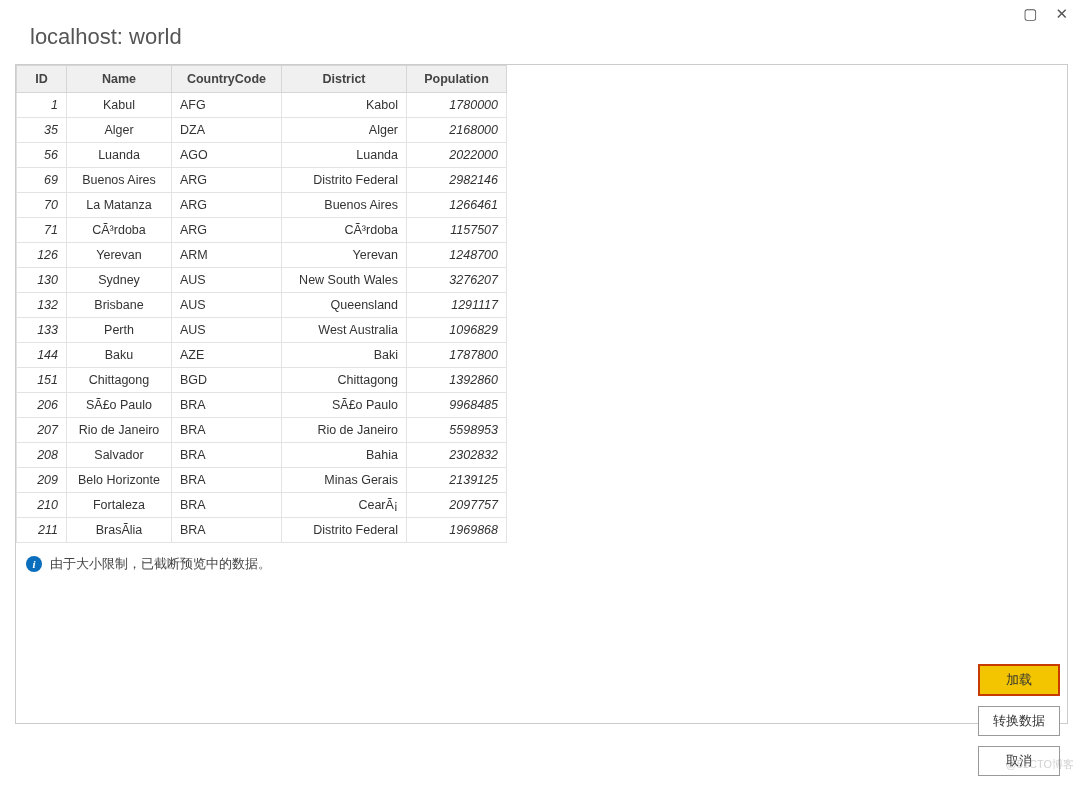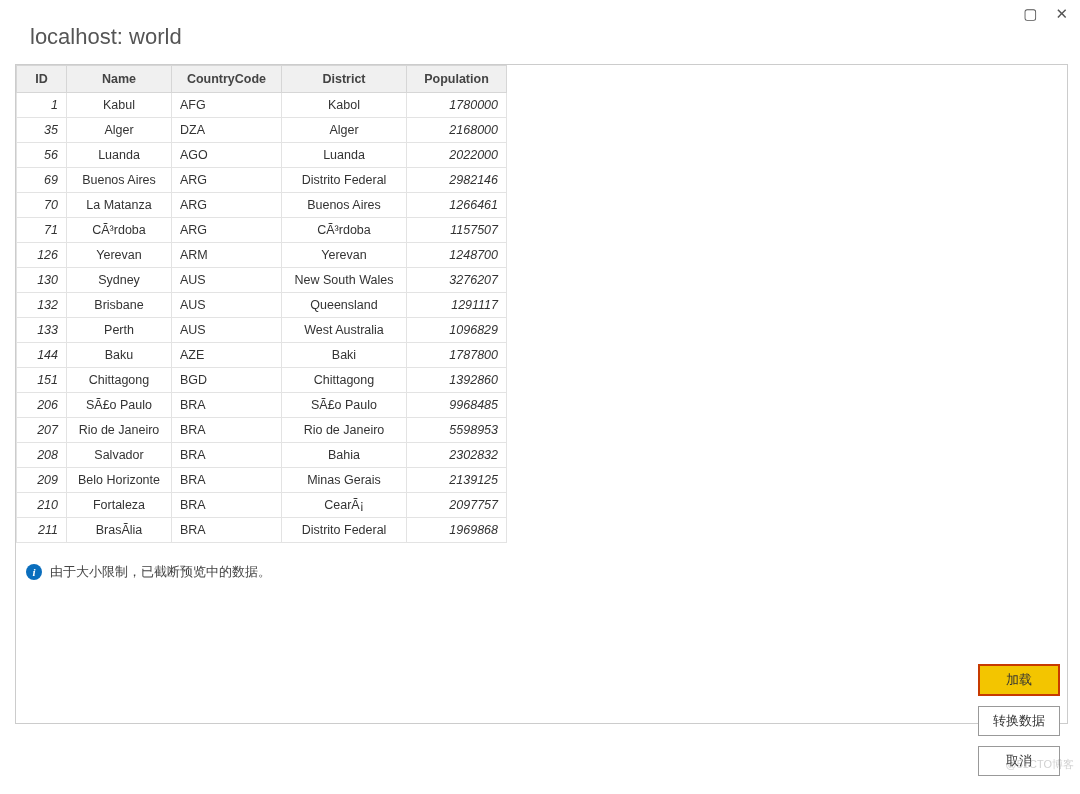--- a/index.html
+++ b/index.html
@@ -33,21 +33,20 @@
     color: #555555;
     padding: 24px 0 14px 30px;
   }
   .content-box {
     margin: 0 12px 0 15px;
     border: 1px solid #cccccc;
     height: 660px;
     display: flex;
     flex-direction: column;
     overflow: hidden;
-    gap: 8px;
   }
   .table-wrap {
     padding: 0;
   }
   table {
     border-collapse: collapse;
     font-size: 12.5px;
     color: #333;
     table-layout: fixed;
   }
@@ -67,21 +66,21 @@
     text-overflow: ellipsis;
   }
   .col-id   { width: 50px; }
   .col-name { width: 105px; }
   .col-cc   { width: 110px; }
   .col-dist { width: 125px; }
   .col-pop  { width: 100px; }
   td.id   { text-align: right; font-style: italic; color:#333; }
   td.name { text-align: center; }
   td.cc   { text-align: left; }
-  td.dist { text-align: center; }
+  td.dist { text-align: right; }
   td.pop  { text-align: right; font-style: italic; color:#333; }
   .notice {
     display: flex;
     align-items: center;
     gap: 8px;
     padding: 12px 10px;
     font-size: 13px;
     color: #444;
   }
   .info-icon {

